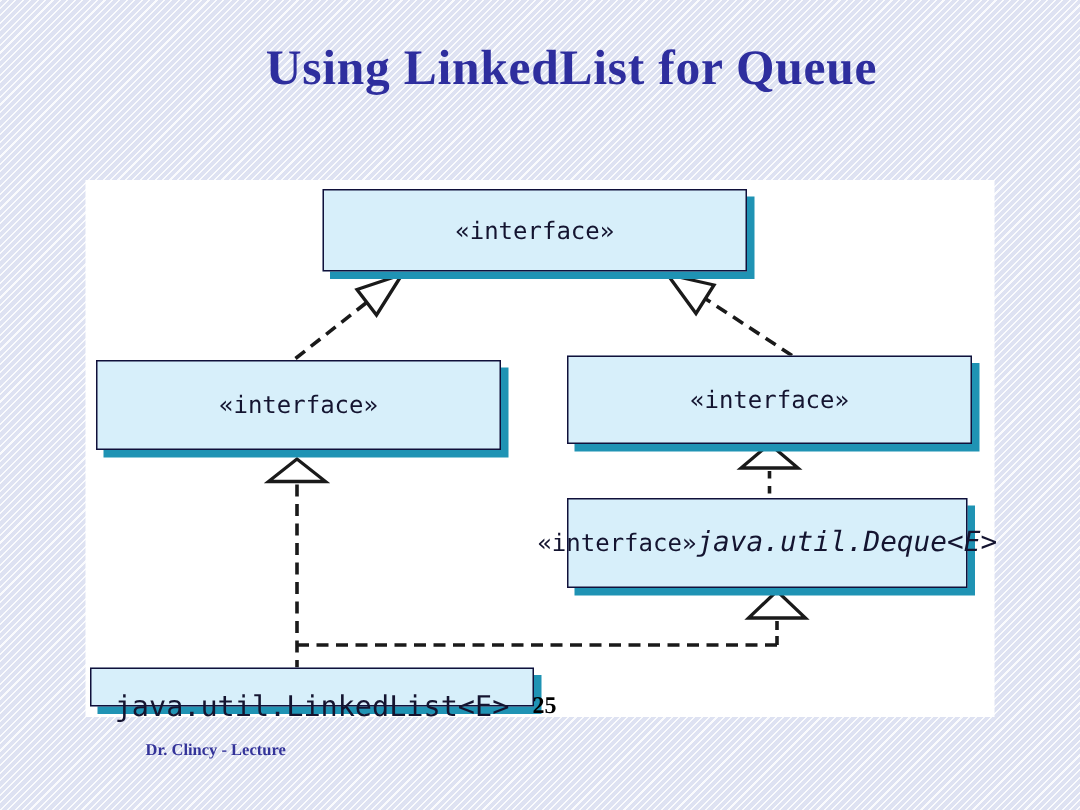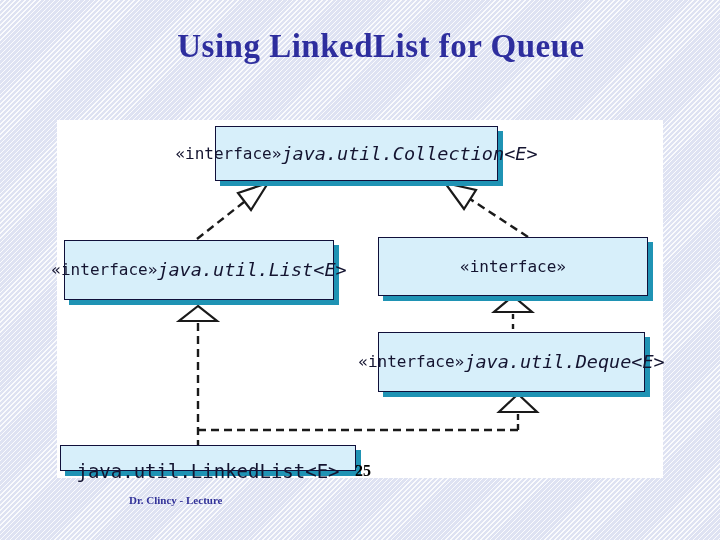--- a/index.html
+++ b/index.html
@@ -38,21 +38,20 @@
     color:#141430;
     line-height:1.25;
   }
   .stereo{font-size:16px;}
   .cname{font-size:18.5px;font-style:italic;}
   .cname.upright{font-style:normal;font-size:19px;margin-top:28px;}
   .footer-author{
     position:absolute;left:97px;top:494px;
     font-size:11px;font-weight:bold;
     color:#333399;
-    padding-left:32px;
   }
   .footer-page{
     position:absolute;left:340px;top:462px;width:46px;
     text-align:center;
     font-size:16px;font-weight:bold;
     color:#000000;
   }
 </style>
 </head>
 <body>
@@ -77,26 +76,24 @@
       <line x1="141" y1="310" x2="461" y2="310" stroke="#1a1a1a" stroke-width="2.4" stroke-dasharray="8 5"></line>
       <line x1="461" y1="310" x2="461" y2="293" stroke="#1a1a1a" stroke-width="2.4" stroke-dasharray="6 4"></line>
       <polygon points="461,274 442,292 480,292" fill="#ffffff" stroke="#1a1a1a" stroke-width="2.2"></polygon>
 
       <polygon points="456,176 437,192 475,192" fill="#ffffff" stroke="#1a1a1a" stroke-width="2.2"></polygon>
       <line x1="456" y1="194" x2="456" y2="212" stroke="#1a1a1a" stroke-width="2.4" stroke-dasharray="5 5"></line>
     </svg>
 
     <div class="node" style="left:158px;top:6px;width:283px;height:55px">
       <span class="stereo">«interface»</span>
-      <span class="cname">java.util.Collection&lt;E&gt;</span>
     </div>
 
     <div class="node" style="left:7px;top:120px;width:270px;height:60px">
       <span class="stereo">«interface»</span>
-      <span class="cname">java.util.List&lt;E&gt;</span>
     </div>
 
     <div class="node" style="left:321px;top:117px;width:270px;height:59px">
       <span class="stereo">«interface»</span>
     </div>
 
     <div class="node" style="left:321px;top:212px;width:267px;height:60px">
       <span class="stereo">«interface»</span>
       <span class="cname">java.util.Deque&lt;E&gt;</span>
     </div>

